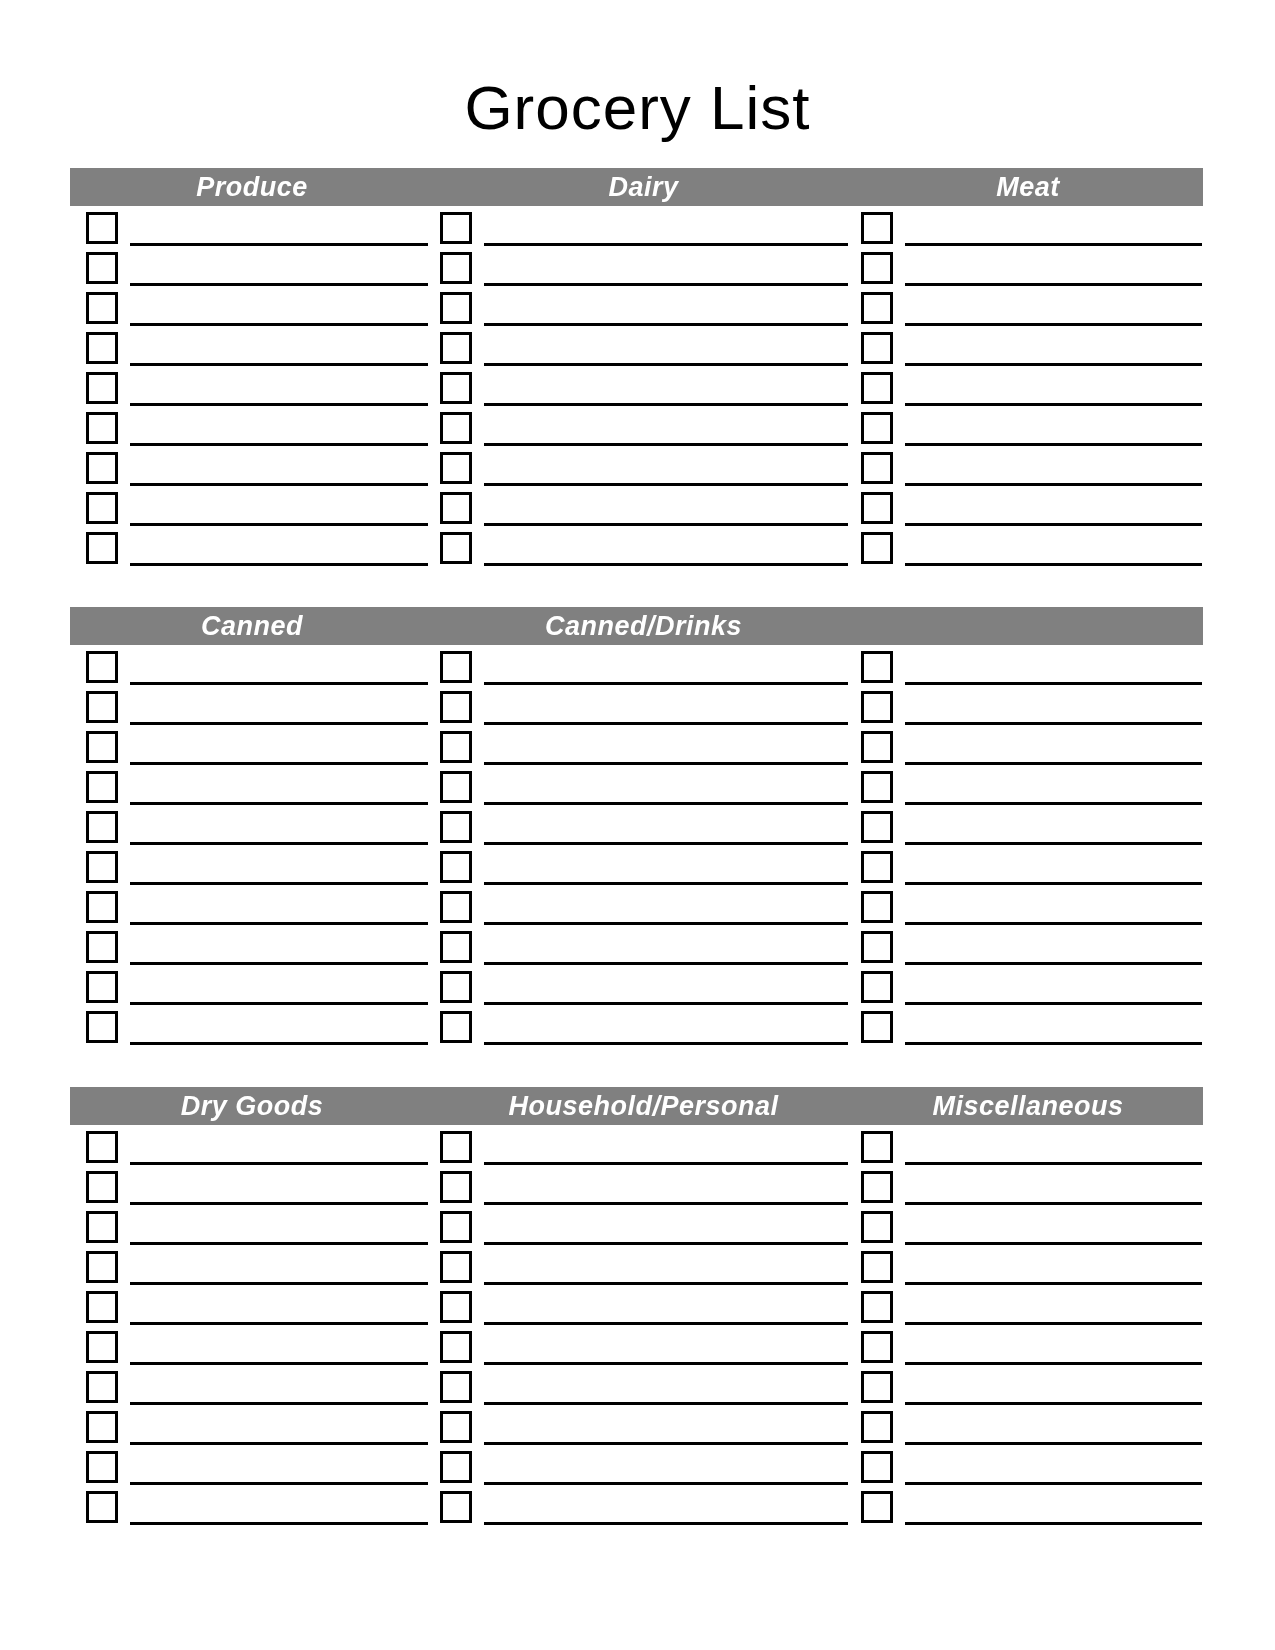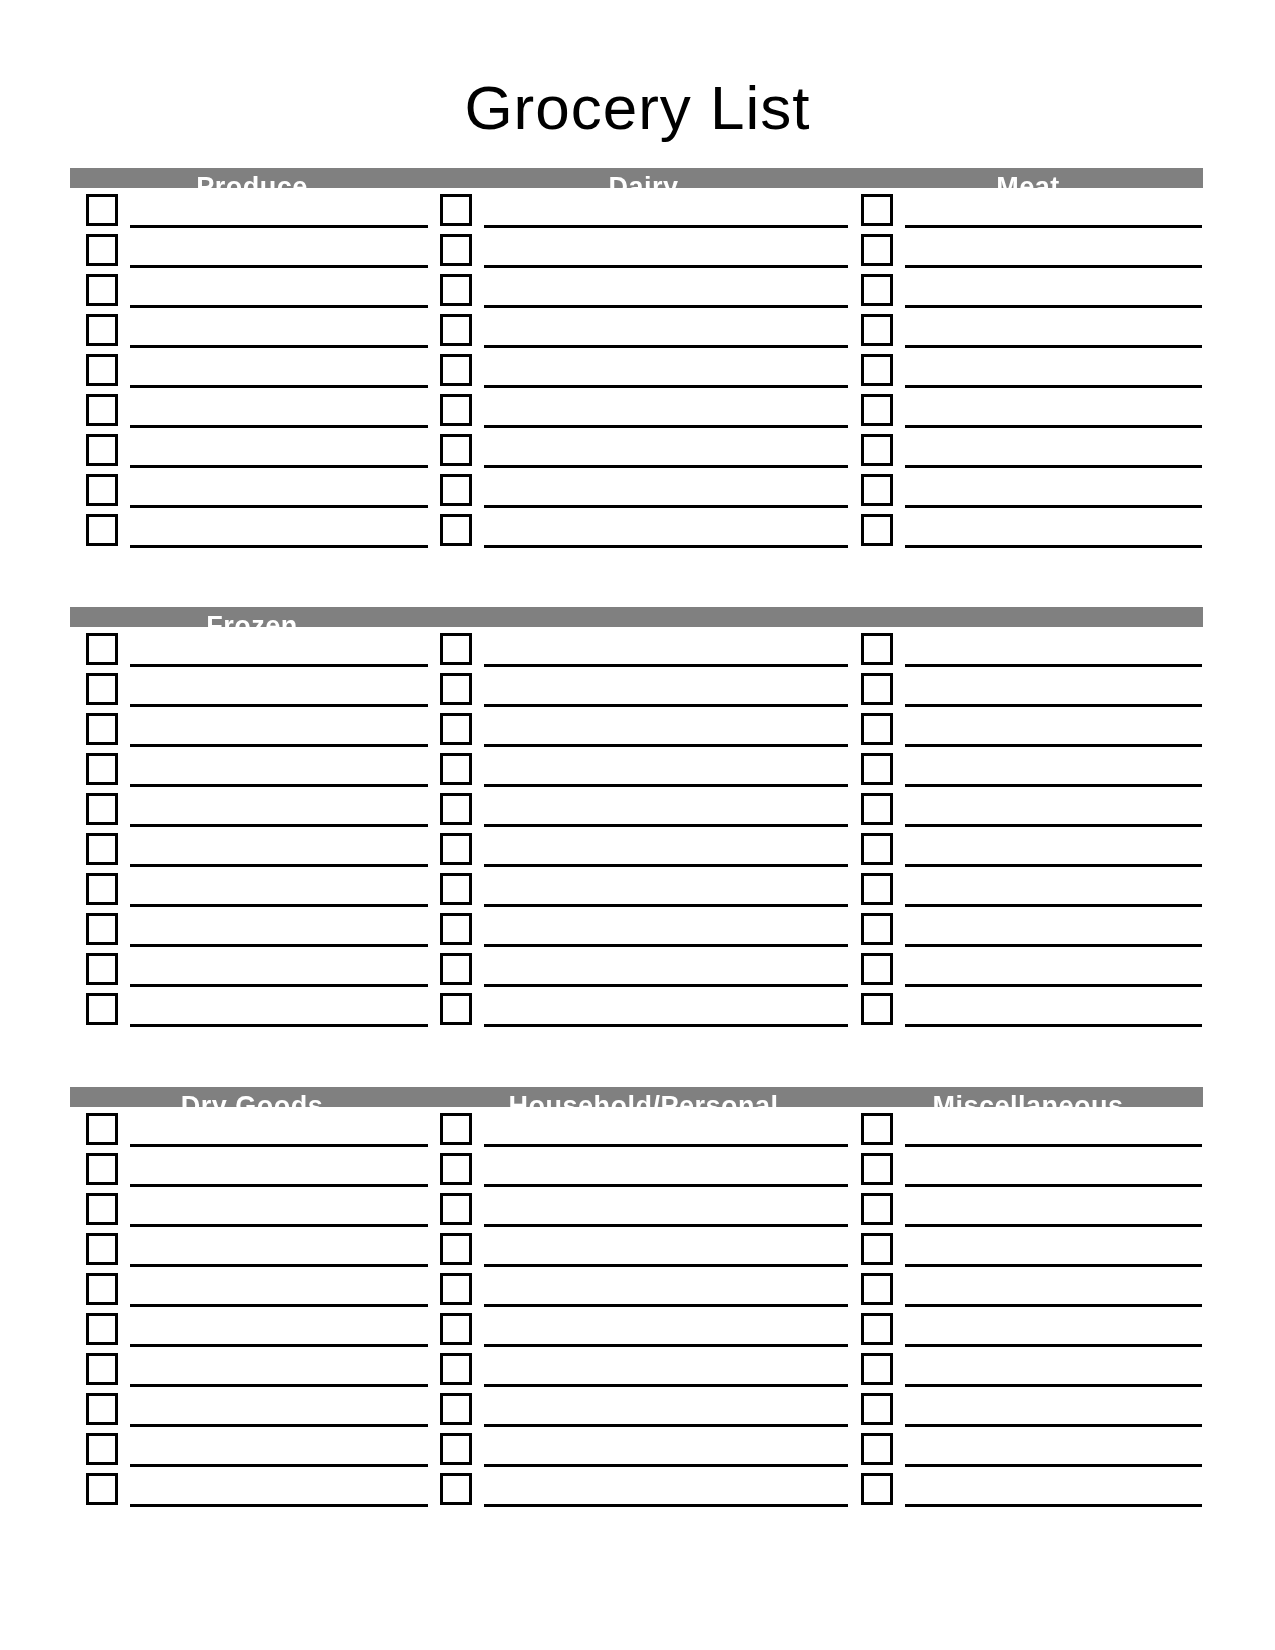--- a/index.html
+++ b/index.html
@@ -29,22 +29,23 @@
   }
   .section{
     position:absolute;
     left:70px;
     width:1133px;
   }
   .band{
     display:grid;
     grid-template-columns:364px 419px 350px;
     align-items:center;
-    height:20px;
+    height:38px;
     background:var(--band);
+    font-style:italic;
   }
   .band-label{
     text-align:center;
     color:var(--band-text);
     font-size:27px;
     font-weight:700;
     letter-spacing:0.5px;
     line-height:38px;
     white-space:nowrap;
   }
@@ -217,21 +218,22 @@
           <div class="cell">
             <div class="checkbox"></div>
             <div class="writein"></div>
           </div>
         </div>
       </div>
   </div>
 
   <div class="section" id="section-1">
     <div class="band">
-      <span class="band-label">Frozen</span>
+      <span class="band-label">Canned</span>
+      <span class="band-label">Canned/Drinks</span>
     </div>
     <div class="rows">
         <div class="row">
           <div class="cell">
             <div class="checkbox"></div>
             <div class="writein"></div>
           </div>
           <div class="cell">
             <div class="checkbox"></div>
             <div class="writein"></div>

